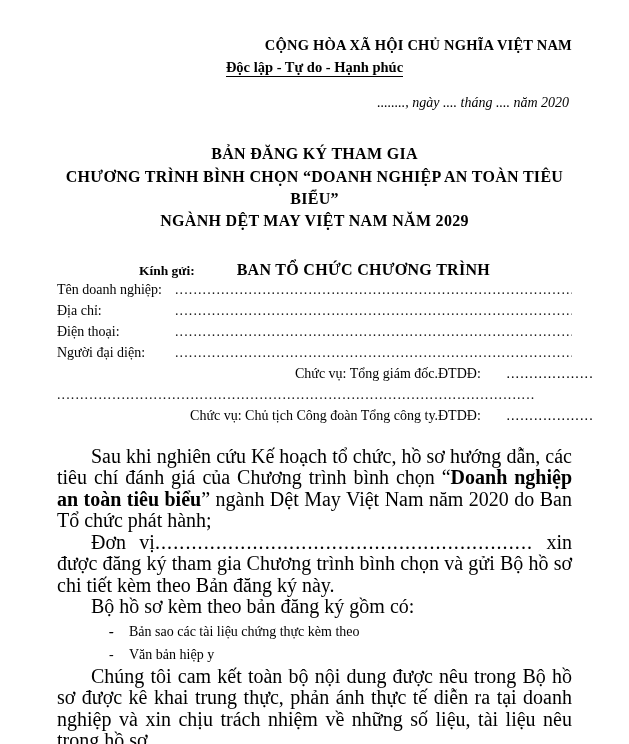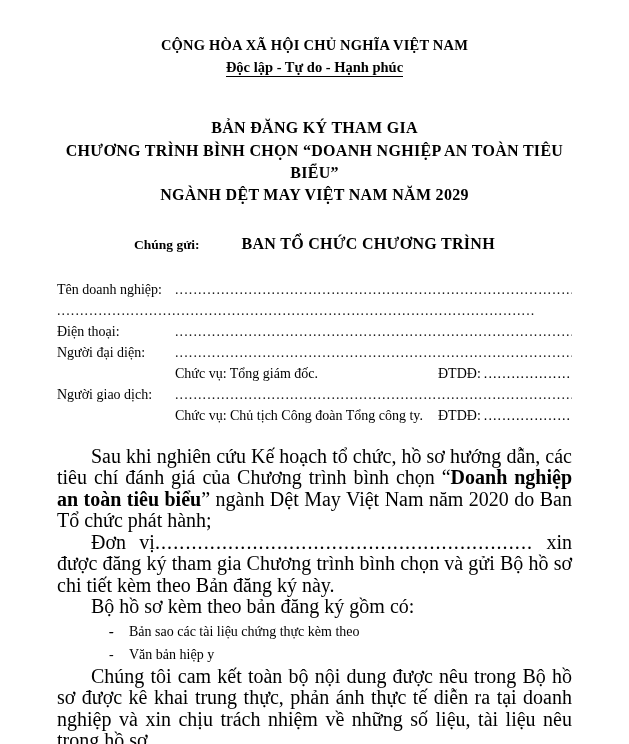--- a/index.html
+++ b/index.html
@@ -18,21 +18,21 @@
   .page {
     position: relative;
     width: 629px;
     height: 744px;
     box-sizing: border-box;
     padding: 0 57px;
   }
 
   
   .nat-heading {
-    text-align: center;
+    text-align: right;
     font-weight: bold;
     font-size: 14.5px;
     letter-spacing: 0.2px;
     margin-top: 36px;
     line-height: 1.35;
   }
   .nat-sub {
     text-align: center;
     font-weight: bold;
     font-size: 14.5px;
@@ -52,21 +52,21 @@
     font-size: 14px;
     margin-top: 18px;
     padding-right: 3px;
   }
 
   
   .doc-title {
     text-align: center;
     font-weight: bold;
     font-size: 16px;
-    margin-top: 40px;
+    margin-top: 32px;
     line-height: 1.4;
     letter-spacing: 0.3px;
   }
   .doc-title .l1 { display: block; }
   .doc-title .l2 { display: block; }
   .doc-title .l3 { display: block; }
 
   
   .recipient-row {
     margin-top: 28px;
@@ -80,21 +80,20 @@
   }
   .recipient-value {
     font-weight: bold;
     font-size: 16px;
     letter-spacing: 0.3px;
     margin-left: 16px;
   }
 
   
   .form-block {
-    margin-top: 26px;
     font-size: 14px;
   }
   .field-row {
     display: flex;
     align-items: baseline;
     line-height: 21px;
     white-space: nowrap;
   }
   .field-label {
     width: 118px;
@@ -115,20 +114,21 @@
     white-space: nowrap;
     font-size: 14px;
     letter-spacing: 1.1px;
   }
   .sub-row {
     display: flex;
     align-items: baseline;
     line-height: 21px;
     white-space: nowrap;
     padding-left: 118px;
+    text-align: right;
   }
   .pos-text {
     flex: 0 0 263px;
     font-size: 14px;
   }
   .mob-label {
     font-size: 14px;
     margin-right: 3px;
   }
 
@@ -169,60 +169,61 @@
   }
 </style>
 </head>
 <body>
 
 <div class="page">
 
   <div class="nat-heading">CỘNG HÒA XÃ HỘI CHỦ NGHĨA VIỆT NAM</div>
   <div class="nat-sub"><span>Độc lập - Tự do - Hạnh phúc</span></div>
 
+  <div class="date-line">........, ngày .... tháng .... năm 2020</div>
 
   <div class="doc-title">
     <span class="l1">BẢN ĐĂNG KÝ THAM GIA</span>
     <span class="l2">CHƯƠNG TRÌNH BÌNH CHỌN “DOANH NGHIỆP AN TOÀN TIÊU BIỂU”</span>
     <span class="l3">NGÀNH DỆT MAY VIỆT NAM NĂM 2029</span>
   </div>
 
   <div class="recipient-row">
-    <span class="recipient-label">Chúng gửi:</span><span class="recipient-value">BAN TỔ CHỨC CHƯƠNG TRÌNH</span>
+    <span class="recipient-label">Kính gửi:</span><span class="recipient-value">BAN TỔ CHỨC CHƯƠNG TRÌNH</span>
   </div>
 
   <div class="form-block">
 
     <div class="field-row">
       <span class="field-label">Tên doanh nghiệp:</span>
       <span class="dots">........................................................................................................</span>
     </div>
 
     <div class="field-row">
+      <span class="field-label">Địa chỉ:</span>
       <span class="dots">........................................................................................................</span>
     </div>
 
     <div class="field-row">
       <span class="field-label">Điện thoại:</span>
       <span class="dots">........................................................................................................</span>
     </div>
 
     <div class="field-row">
       <span class="field-label">Người đại diện:</span>
       <span class="dots">........................................................................................................</span>
     </div>
 
     <div class="sub-row">
       <span class="pos-text">Chức vụ: Tổng giám đốc.</span>
       <span class="mob-label">ĐTDĐ:</span>
       <span class="dots-short">...................</span>
     </div>
 
     <div class="field-row">
-      <span class="field-label">Người giao dịch:</span>
       <span class="dots">........................................................................................................</span>
     </div>
 
     <div class="sub-row">
       <span class="pos-text">Chức vụ: Chủ tịch Công đoàn Tổng công ty.</span>
       <span class="mob-label">ĐTDĐ:</span>
       <span class="dots-short">...................</span>
     </div>
 
   </div>

